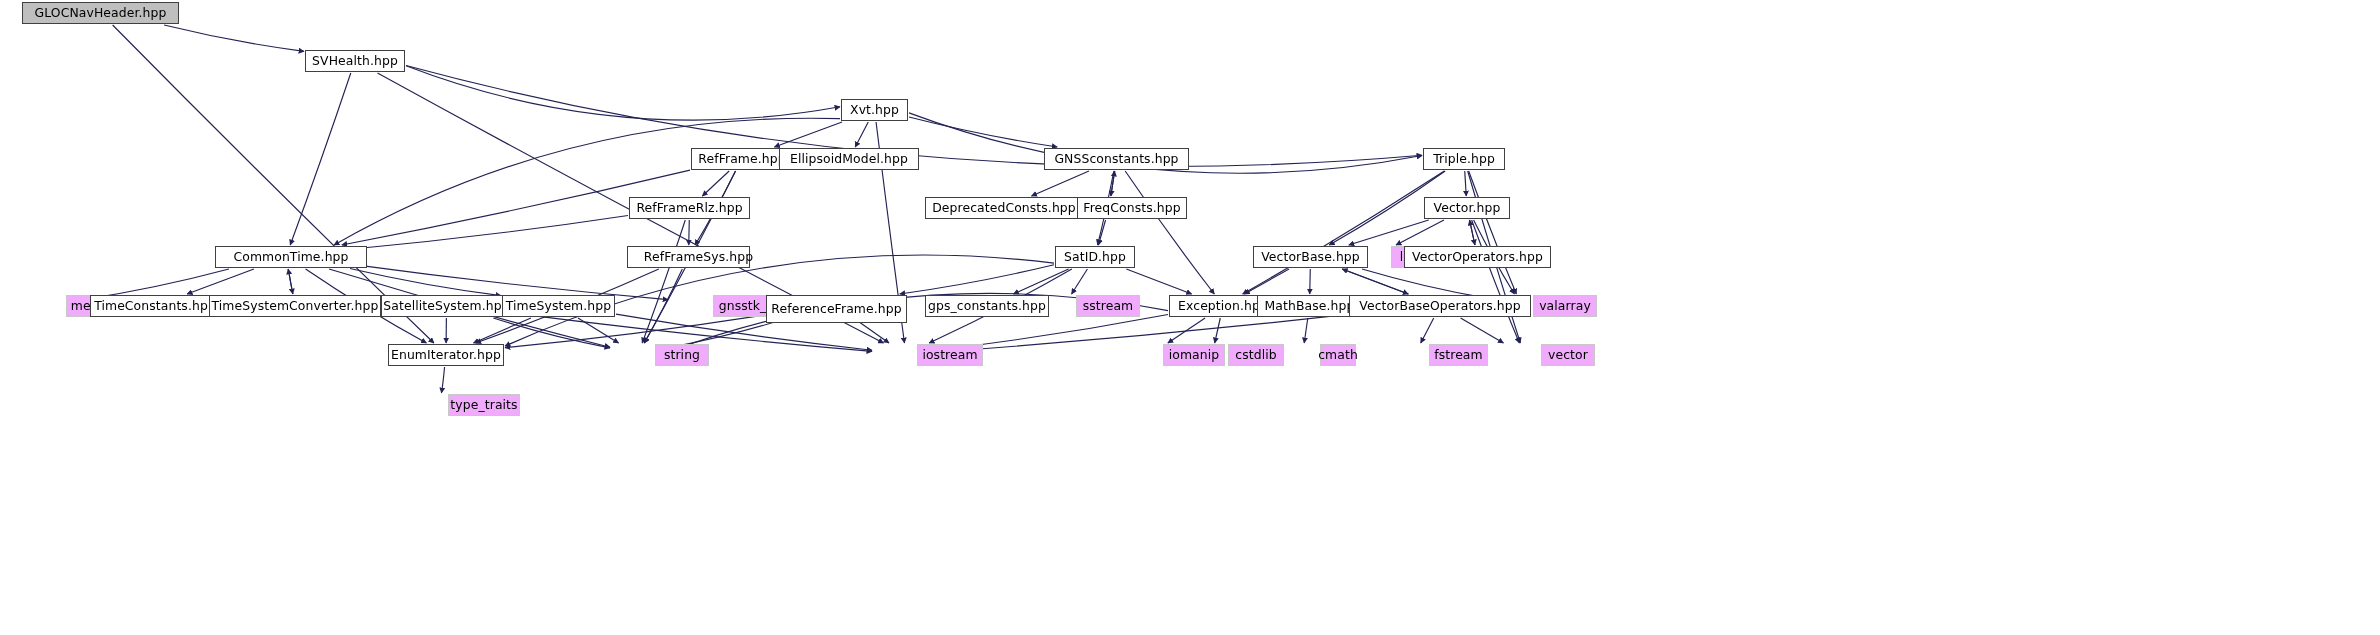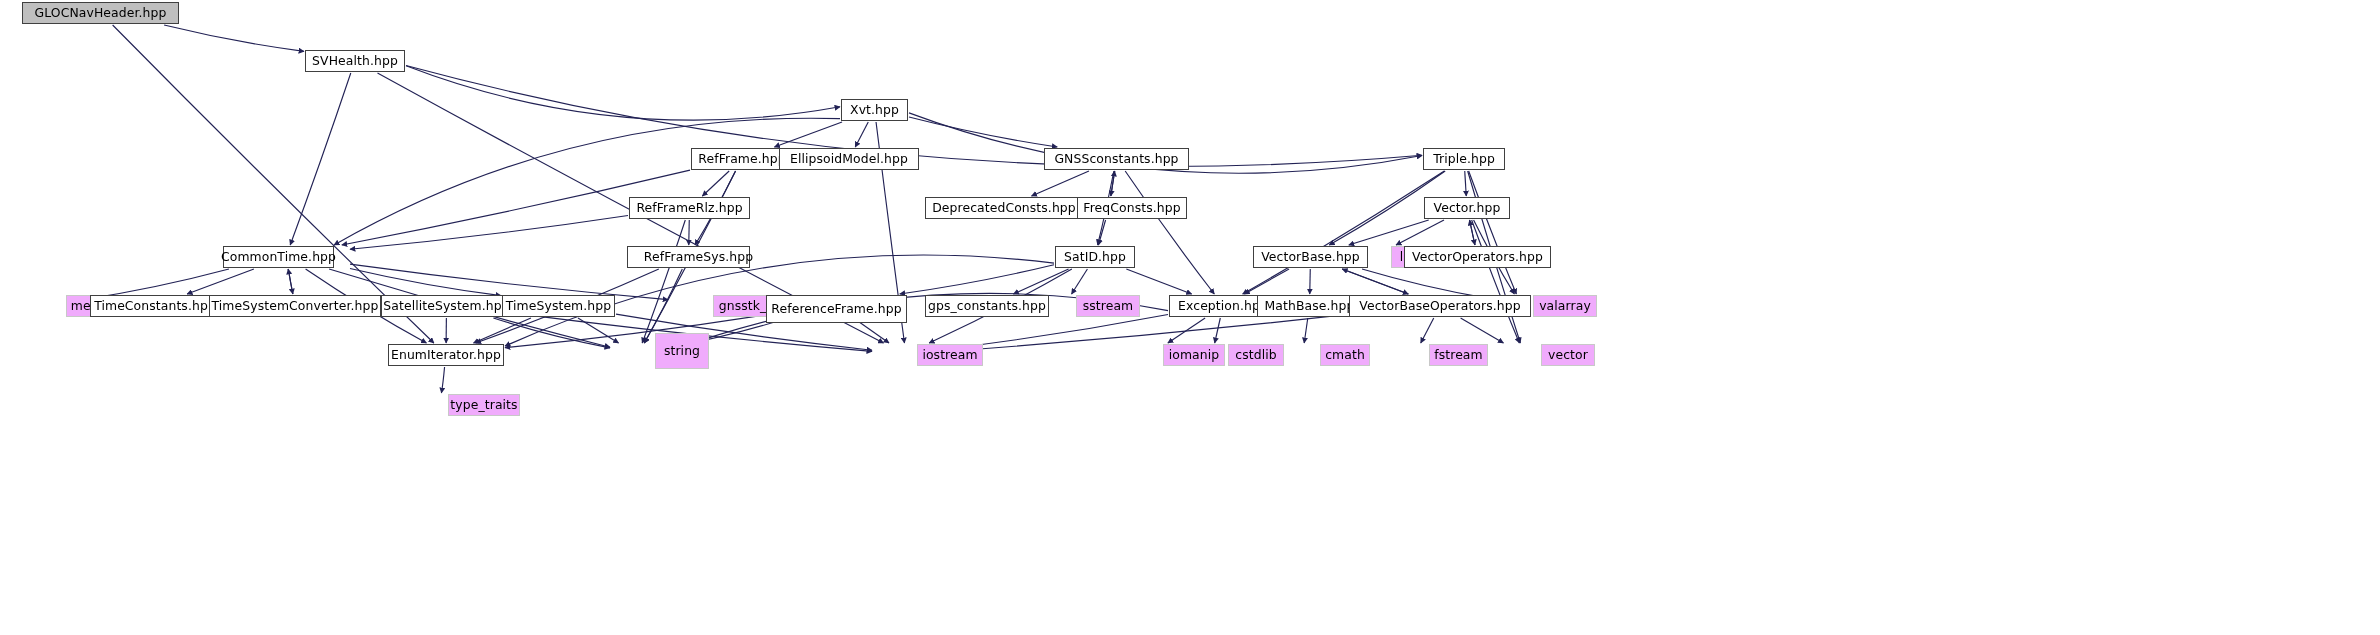--- a/index.html
+++ b/index.html
@@ -158,21 +158,21 @@
       </div>
       <div class="node lib" style="left: 925px; top: 197px; width: 158px; height: 22px;">
         <span>DeprecatedConsts.hpp</span>
       </div>
       <div class="node lib" style="left: 1077px; top: 197px; width: 110px; height: 22px;">
         <span>FreqConsts.hpp</span>
       </div>
       <div class="node lib" style="left: 1424px; top: 197px; width: 86px; height: 22px;">
         <span>Vector.hpp</span>
       </div>
-      <div class="node lib" style="left: 223px; top: 246px; width: 111px; height: 22px;">
+      <div class="node lib" style="left: 215px; top: 246px; width: 152px; height: 22px;">
         <span>CommonTime.hpp</span>
       </div>
       <div class="node lib" style="left: 627px; top: 246px; width: 123px; height: 22px; padding-left: 20px;">
         <span>RefFrameSys.hpp</span>
       </div>
       <div class="node lib" style="left: 1055px; top: 246px; width: 80px; height: 22px;">
         <span>SatID.hpp</span>
       </div>
       <div class="node lib" style="left: 1253px; top: 246px; width: 115px; height: 22px;">
         <span>VectorBase.hpp</span>
@@ -218,33 +218,33 @@
       </div>
       <div class="node lib" style="left: 1349px; top: 295px; width: 182px; height: 22px;">
         <span>VectorBaseOperators.hpp</span>
       </div>
       <div class="node sys" style="left: 1489px; top: 295px; width: 64px; height: 22px;">
         <span>valarray</span>
       </div>
       <div class="node lib" style="left: 388px; top: 344px; width: 116px; height: 22px;">
         <span>EnumIterator.hpp</span>
       </div>
-      <div class="node sys" style="left: 611px; top: 333px; width: 54px; height: 36px;">
+      <div class="node sys" style="left: 611px; top: 344px; width: 54px; height: 22px;">
         <span>string</span>
       </div>
       <div class="node sys" style="left: 873px; top: 344px; width: 66px; height: 22px;">
         <span>iostream</span>
       </div>
       <div class="node sys" style="left: 1119px; top: 344px; width: 62px; height: 22px;">
         <span>iomanip</span>
       </div>
       <div class="node sys" style="left: 1184px; top: 344px; width: 56px; height: 22px;">
         <span>cstdlib</span>
       </div>
-      <div class="node sys" style="left: 1276px; top: 344px; width: 50px; height: 22px;">
+      <div class="node sys" style="left: 1276px; top: 344px; width: 36px; height: 22px;">
         <span>cmath</span>
       </div>
       <div class="node sys" style="left: 1385px; top: 344px; width: 59px; height: 22px;">
         <span>fstream</span>
       </div>
       <div class="node sys" style="left: 1497px; top: 344px; width: 54px; height: 22px;">
         <span>vector</span>
       </div>
       <div class="node sys" style="left: 404px; top: 394px; width: 72px; height: 22px;">
         <span>type_traits</span>

